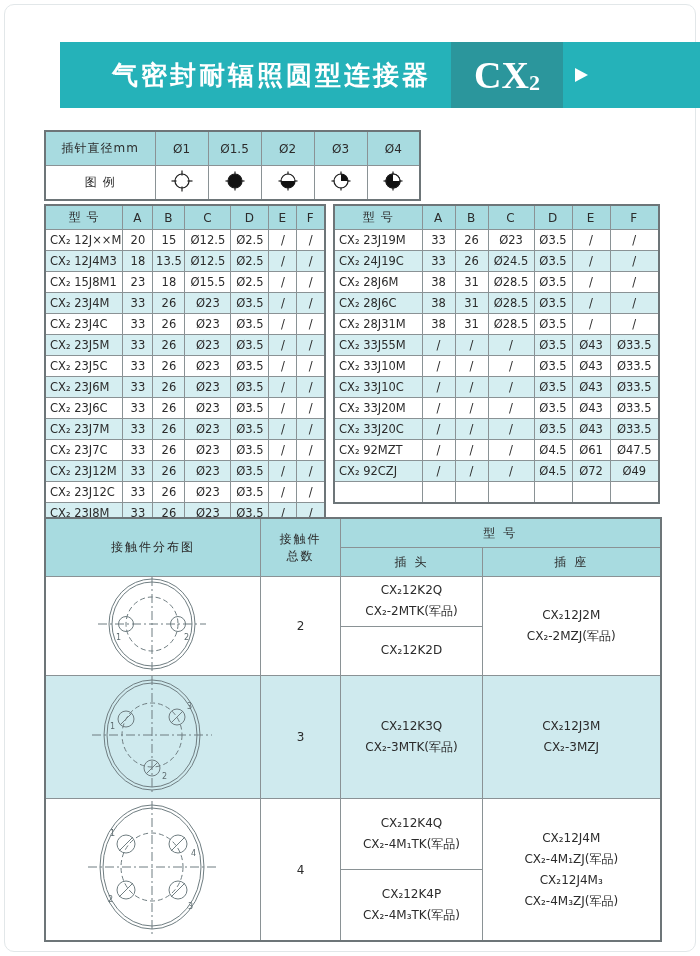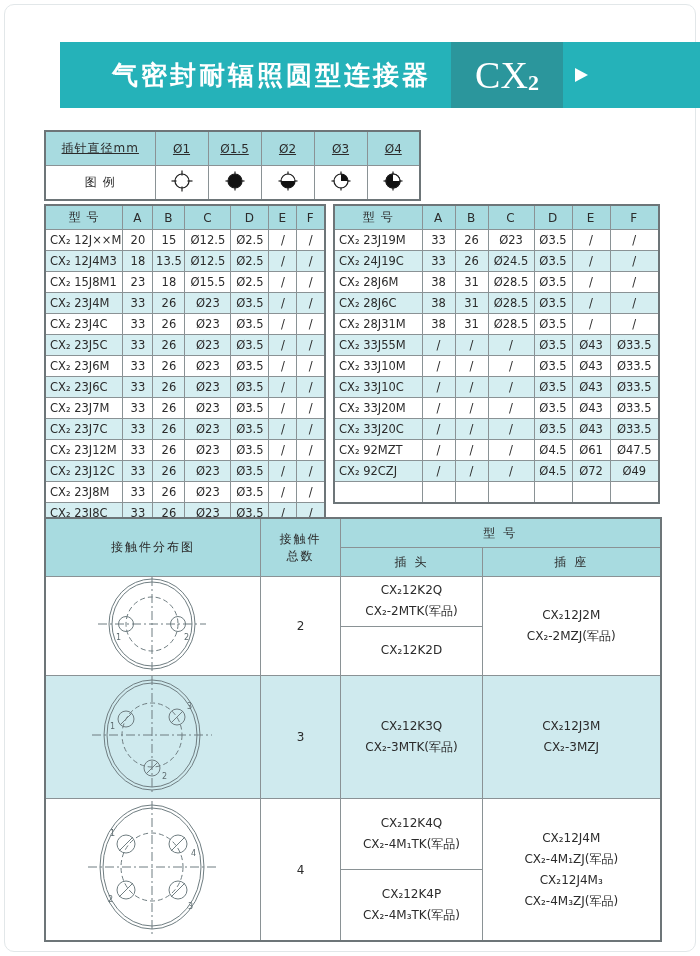--- a/index.html
+++ b/index.html
@@ -6,34 +6,34 @@
   .page{position:relative;width:700px;height:956px;background:#fff;overflow:hidden;
         font-family:"DejaVu Sans","Liberation Sans",sans-serif;color:#333;}
   .page-edge{position:absolute;inset:4px;border:1px solid #e2e7e9;border-radius:10px;pointer-events:none;}
 
   
   .banner{position:absolute;left:60px;top:42px;width:693px;height:66px;background:var(--teal,#25b2b9);display:flex;align-items:center;}
   .banner-title{flex:0 0 auto;margin-left:52px;font-size:26px;font-weight:bold;color:#fff;letter-spacing:3px;}
   .logo-box{position:absolute;left:391px;top:0;width:112px;height:66px;background:var(--teal-dark,#2b969c);
             display:flex;align-items:center;justify-content:center;color:#fff;
             font-family:"Liberation Serif","DejaVu Serif",serif;}
-  .logo-main{font-size:38px;font-weight:normal;}
+  .logo-main{font-size:38px;font-weight:bold;}
   .logo-sub{font-size:22px;font-weight:bold;align-self:flex-end;margin-bottom:12px;}
   .banner-arrow{position:absolute;left:515px;top:26px;width:0;height:0;
                 border-left:13px solid #fff;border-top:7px solid transparent;border-bottom:7px solid transparent;}
 
   
   table{border-collapse:collapse;table-layout:fixed;}
   td,th{border:1px solid #8a9295;font-weight:normal;overflow:hidden;white-space:nowrap;}
   .outer{border:2px solid #6d7578;}
 
   
   .legend{position:absolute;left:44px;top:130px;}
   .legend td{height:31px;text-align:center;font-size:12px;color:#2c2c2c;}
-  .legend tr:first-child td{background:var(--hdr,#a8dbe0);text-decoration:underline;}
+  .legend tr:first-child td{background:var(--hdr,#a8dbe0);}
   .legend .lbl{letter-spacing:1px;}
 
   
   .modeltable{position:absolute;top:204px;}
   .modeltable th{height:21px;background:var(--hdr,#a8dbe0);font-size:12px;color:#2c2c2c;text-align:center;letter-spacing:1px;}
   .modeltable td{height:18px;font-size:11.5px;text-align:center;color:#2b2b2b;}
   .modeltable td.model{text-align:left;padding-left:4px;}
   .modeltable tbody tr:nth-child(even) td{background:var(--rowalt,#d5eef1);}
   .lefttable{left:44px;}
   .righttable{left:333px;}
@@ -198,20 +198,29 @@
           <td class="model">CX₂ 23J4M</td>
           <td>33</td>
           <td>26</td>
           <td>Ø23</td>
           <td>Ø3.5</td>
           <td>/</td>
           <td>/</td>
         </tr>
         <tr>
           <td class="model">CX₂ 23J4C</td>
+          <td>33</td>
+          <td>26</td>
+          <td>Ø23</td>
+          <td>Ø3.5</td>
+          <td>/</td>
+          <td>/</td>
+        </tr>
+        <tr>
+          <td class="model">CX₂ 23J5M</td>
           <td>33</td>
           <td>26</td>
           <td>Ø23</td>
           <td>Ø3.5</td>
           <td>/</td>
           <td>/</td>
         </tr>
         <tr>
           <td class="model">CX₂ 23J5C</td>
           <td>33</td>

